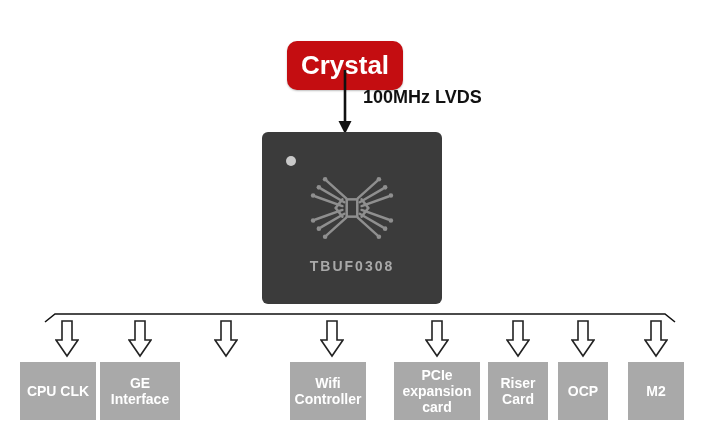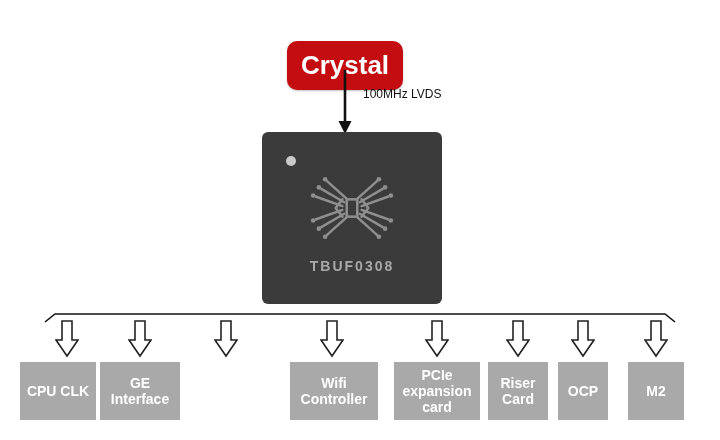--- a/index.html
+++ b/index.html
@@ -14,21 +14,21 @@
     display:flex;align-items:center;justify-content:center;
     color:#ffffff;font-size:26px;font-weight:bold;
     box-shadow:0 1px 2px rgba(0,0,0,.25);
     margin-top:24px;
   }
   
   .conn-arrow{position:absolute;left:335px;top:69px;width:20px;height:66px;}
   
   .signal-label{
     position:absolute;left:363px;top:87px;
-    font-size:12px;font-weight:normal;color:#111111;white-space:nowrap;
+    font-size:18px;font-weight:bold;color:#111111;white-space:nowrap;
   }
   
   .chip{
     position:absolute;left:262px;top:132px;width:180px;height:172px;
     background:#3b3b3b;border-radius:6px;
   }
   .pin1{
     position:absolute;left:24px;top:24px;width:10px;height:10px;border-radius:50%;
     background:#c9c9c9;
   }
@@ -142,21 +142,21 @@
   <svg class="block-arrow" style="left:644px" viewBox="0 0 24 38" aria-hidden="true">
       <polygon points="7,1 17,1 17,20 23,20 12,36 1,20 7,20" fill="#ffffff" stroke="#222222" stroke-width="1.6"></polygon>
     </svg>
 
   <div class="target-box" style="left:20px;width:76px">
       <span>CPU CLK</span>
     </div>
   <div class="target-box" style="left:100px;width:80px">
       <span>GE Interface</span>
     </div>
-  <div class="target-box" style="left:290px;width:88px">
+  <div class="target-box" style="left:290px;width:76px">
       <span>Wifi Controller</span>
     </div>
   <div class="target-box" style="left:488px;width:60px">
       <span>Riser Card</span>
     </div>
   <div class="target-box" style="left:394px;width:86px">
       <span>PCIe expansion card</span>
     </div>
   <div class="target-box" style="left:558px;width:50px">
       <span>OCP</span>

